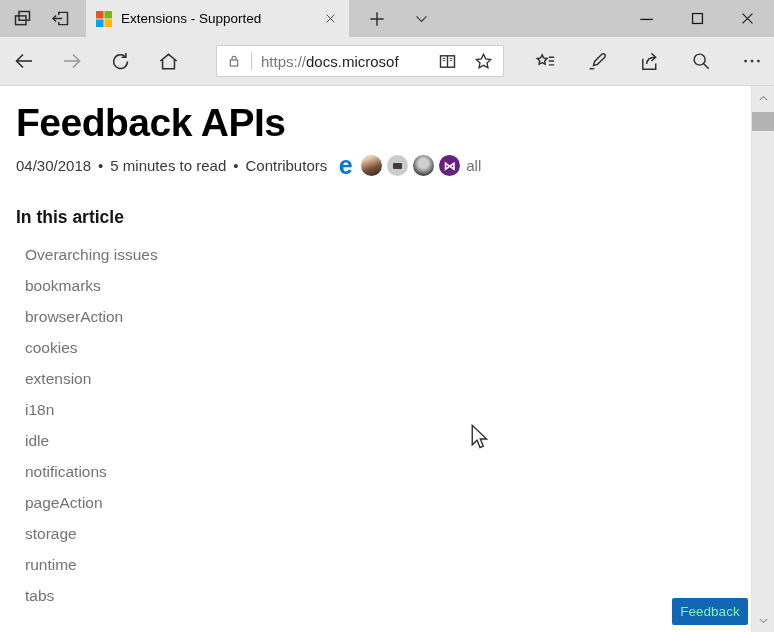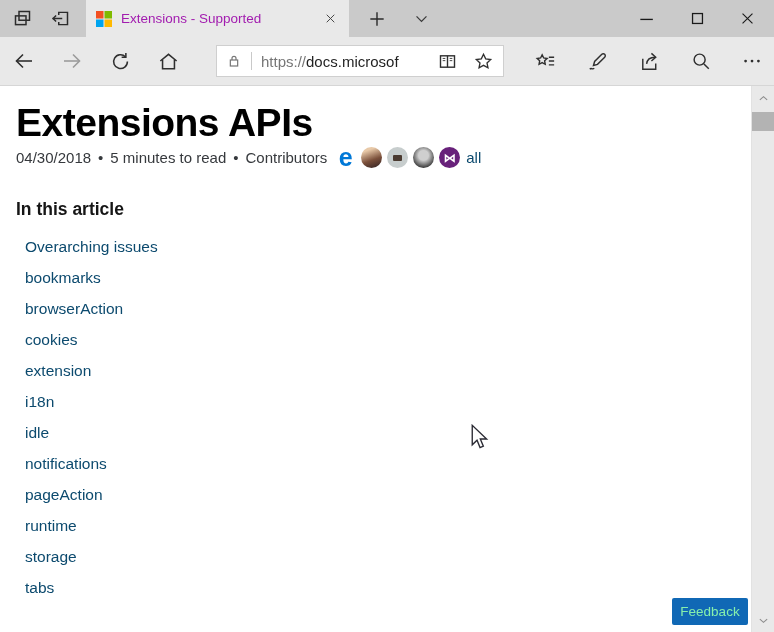--- a/index.html
+++ b/index.html
@@ -9,21 +9,21 @@
     -webkit-font-smoothing:antialiased;
   }
   
   .titlebar{height:37px;background:#cacaca;display:flex;align-items:stretch;}
   .tb-icon{width:24px;height:24px;align-self:center;display:flex;align-items:center;justify-content:center;color:#2b2b2b;}
   .tb-left{display:flex;align-items:center;padding-left:10px;gap:14px;}
   .tab{
     margin-left:14px;width:243px;background:#e9e9e9;display:flex;align-items:center;
     padding:0 10px;gap:9px;
   }
-  .tab-title{flex:1;font-size:13.5px;color:#a21caf;white-space:nowrap;overflow:hidden;}
+  .tab-title{flex:1;font-size:13.5px;color:#000000;white-space:nowrap;overflow:hidden;}
   .tab-close{width:18px;height:18px;display:flex;align-items:center;justify-content:center;color:#444;}
   .newtab{margin-left:16px;}
   .tabchevron{margin-left:20px;color:#3a3a3a;}
   .tb-spacer{flex:1;}
   .win-controls{display:flex;align-items:stretch;padding-right:2px;}
   .win-btn{width:50px;display:flex;align-items:center;justify-content:center;color:#1a1a1a;}
   
   .toolbar{height:48px;background:#e9e9e9;border-bottom:1px solid #d6d6d6;display:flex;align-items:center;}
   .nav-btn{width:48px;height:40px;display:flex;align-items:center;justify-content:center;color:#2f2f2f;}
   .nav-btn.disabled{color:#9b9b9b;}
@@ -35,31 +35,31 @@
   .addr-divider{width:1px;height:18px;background:#c9c9c9;margin:0 9px;}
   .url{flex:1;font-size:15px;white-space:nowrap;overflow:hidden;}
   .url .scheme{color:#767676;}
   .url .host{color:#1f1f1f;}
   .addr-icons{display:flex;align-items:center;gap:15px;color:#2f2f2f;margin-left:6px;}
   .right-icons{display:flex;align-items:center;margin-left:30px;gap:29px;color:#2f2f2f;}
   
   .content{position:relative;height:546px;background:#fff;}
   .article{padding:14px 40px 0 16px;}
   h1.page-title{margin:0;font-size:39px;line-height:46px;font-weight:700;letter-spacing:-0.5px;color:#000;}
-  .meta{margin-top:1px;font-size:15px;color:#36393d;display:flex;align-items:center;flex-wrap:nowrap;}
+  .meta{margin-top:9px;font-size:15px;color:#36393d;display:flex;align-items:center;flex-wrap:nowrap;}
   .meta .dot{margin:0 7px;color:#36393d;}
   .avatars{display:inline-flex;align-items:center;gap:5px;margin-left:8px;margin-right:6px;}
   .avatar{width:21px;height:21px;border-radius:50%;display:flex;align-items:center;justify-content:center;overflow:hidden;}
   .edge-e{font-size:25px;font-weight:800;color:#0078d7;line-height:21px;display:flex;align-items:center;justify-content:center;width:21px;height:21px;}
   .av-photo1{background:linear-gradient(160deg,#e8c9a8 20%,#7a4f3a 60%,#2e2022 100%);}
   .av-photo2{background:#c7cdcd;position:relative;}
   .av-photo2::after{content:"";position:absolute;left:6px;top:8px;width:9px;height:6px;background:#4a3a30;border-radius:1px;}
   .av-photo3{background:radial-gradient(circle at 50% 40%,#cfcfcf 0 30%,#3c3c3c 75%);}
   .av-vs{background:#68217a;color:#fff;font-size:12px;font-weight:700;}
-  a.link{color:#0c4a6e;text-decoration:none;cursor:pointer;}
+  a.link{color:#737373;text-decoration:none;cursor:pointer;}
   .toc-heading{margin-top:31px;font-size:17.5px;font-weight:700;color:#161616;}
   ul.toc{list-style:none;margin:17px 0 0 0;padding:0 0 0 9px;}
   ul.toc li{margin-bottom:11px;line-height:20px;font-size:15.5px;}
   
   .feedback-btn{
     position:absolute;right:26px;bottom:7px;width:76px;height:27px;background:#1068b5;
     color:#86efac;font-size:13.5px;font-family:"Liberation Sans",sans-serif;border:none;border-radius:2px;
     display:flex;align-items:center;justify-content:center;
   }
   
@@ -224,21 +224,21 @@
           <circle cx="5" cy="12" r="1.5"></circle>
             <circle cx="12" cy="12" r="1.5"></circle>
             <circle cx="19" cy="12" r="1.5"></circle>
         </svg>
       </span>
     </div>
   </div>
 
   <div class="content">
     <div class="article">
-      <h1 class="page-title">Extensions APIs</h1>
+      <h1 class="page-title">Feedback APIs</h1>
 
       <div class="meta">
         <span>04/30/2018</span>
         <span class="dot">•</span>
         <span>5 minutes to read</span>
         <span class="dot">•</span>
         <span>Contributors</span>
         <span class="avatars">
           <span class="edge-e">e</span>
           <span class="avatar av-photo1"></span>
@@ -254,22 +254,22 @@
       <ul class="toc">
         <li><a class="link">Overarching issues</a></li>
         <li><a class="link">bookmarks</a></li>
         <li><a class="link">browserAction</a></li>
         <li><a class="link">cookies</a></li>
         <li><a class="link">extension</a></li>
         <li><a class="link">i18n</a></li>
         <li><a class="link">idle</a></li>
         <li><a class="link">notifications</a></li>
         <li><a class="link">pageAction</a></li>
+        <li><a class="link">storage</a></li>
         <li><a class="link">runtime</a></li>
-        <li><a class="link">storage</a></li>
         <li><a class="link">tabs</a></li>
       </ul>
     </div>
 
     <button class="feedback-btn">Feedback</button>
 
     <div class="scrollbar">
       <span class="sb-arrow sb-up">
         <svg width="11" height="11" viewBox="0 0 24 24" fill="none" stroke="currentColor" stroke-width="2.4">
             <path d="M4 15l8-7 8 7"></path>

